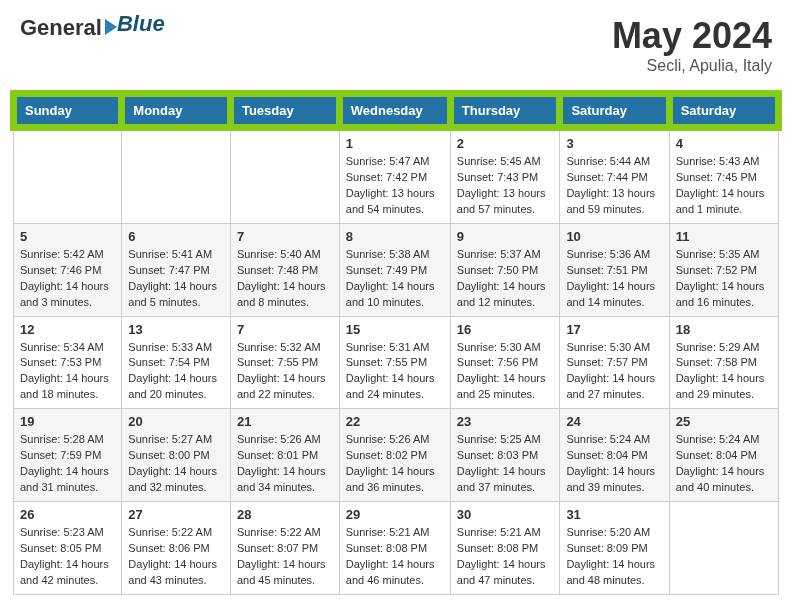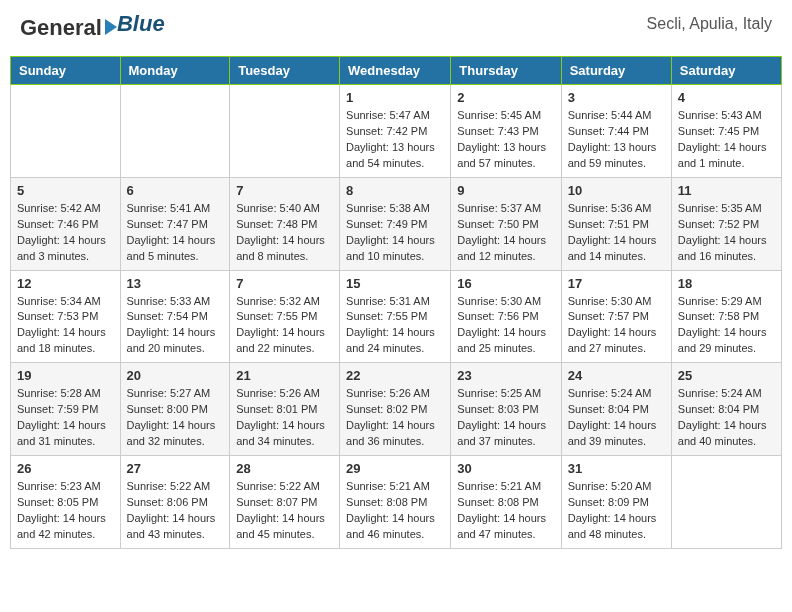--- a/index.html
+++ b/index.html
@@ -38,21 +38,21 @@
       border-collapse: collapse;
       font-size: 11px;
     }
     .calendar th {
       background-color: #2471a3;
       color: white;
       text-align: left;
       padding: 6px 8px;
       font-size: 13px;
       font-weight: bold;
-      border: 1px solid #84cc16;
+      border: 7px solid #84cc16;
     }
     .calendar td {
       border: 1px solid #ccc;
       vertical-align: top;
       padding: 5px 6px;
       width: 113px;
       min-height: 70px;
       background: #fff;
     }
     .calendar tr:nth-child(even) td {
@@ -93,20 +93,21 @@
 
 <div class="header">
   <div class="logo">
     <div class="logo-wrapper">
       <span style="font-size:22px;font-weight:bold;color:#333;">General</span>
       <span class="logo-blue-triangle"></span>
     </div>
     <span style="font-size:22px;font-weight:bold;color:#1a5276;margin-top:-4px;font-style:italic;">Blue</span>
   </div>
   <div class="title-area">
+    <div class="month-title">May 2024</div>
     <div class="location">Secli, Apulia, Italy</div>
   </div>
 </div>
 
 <table class="calendar">
   <thead>
     <tr>
       <th>Sunday</th>
       <th>Monday</th>
       <th>Tuesday</th>

